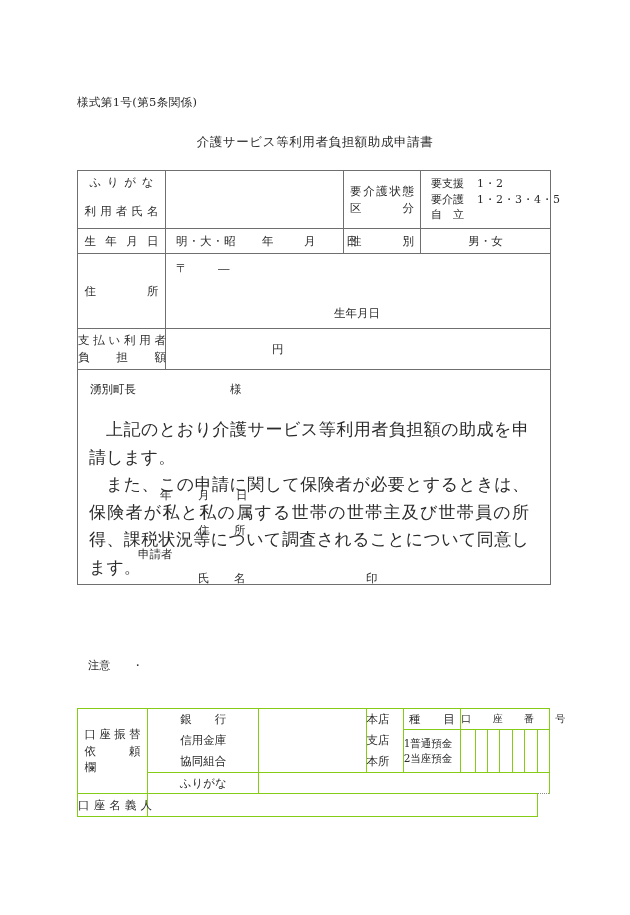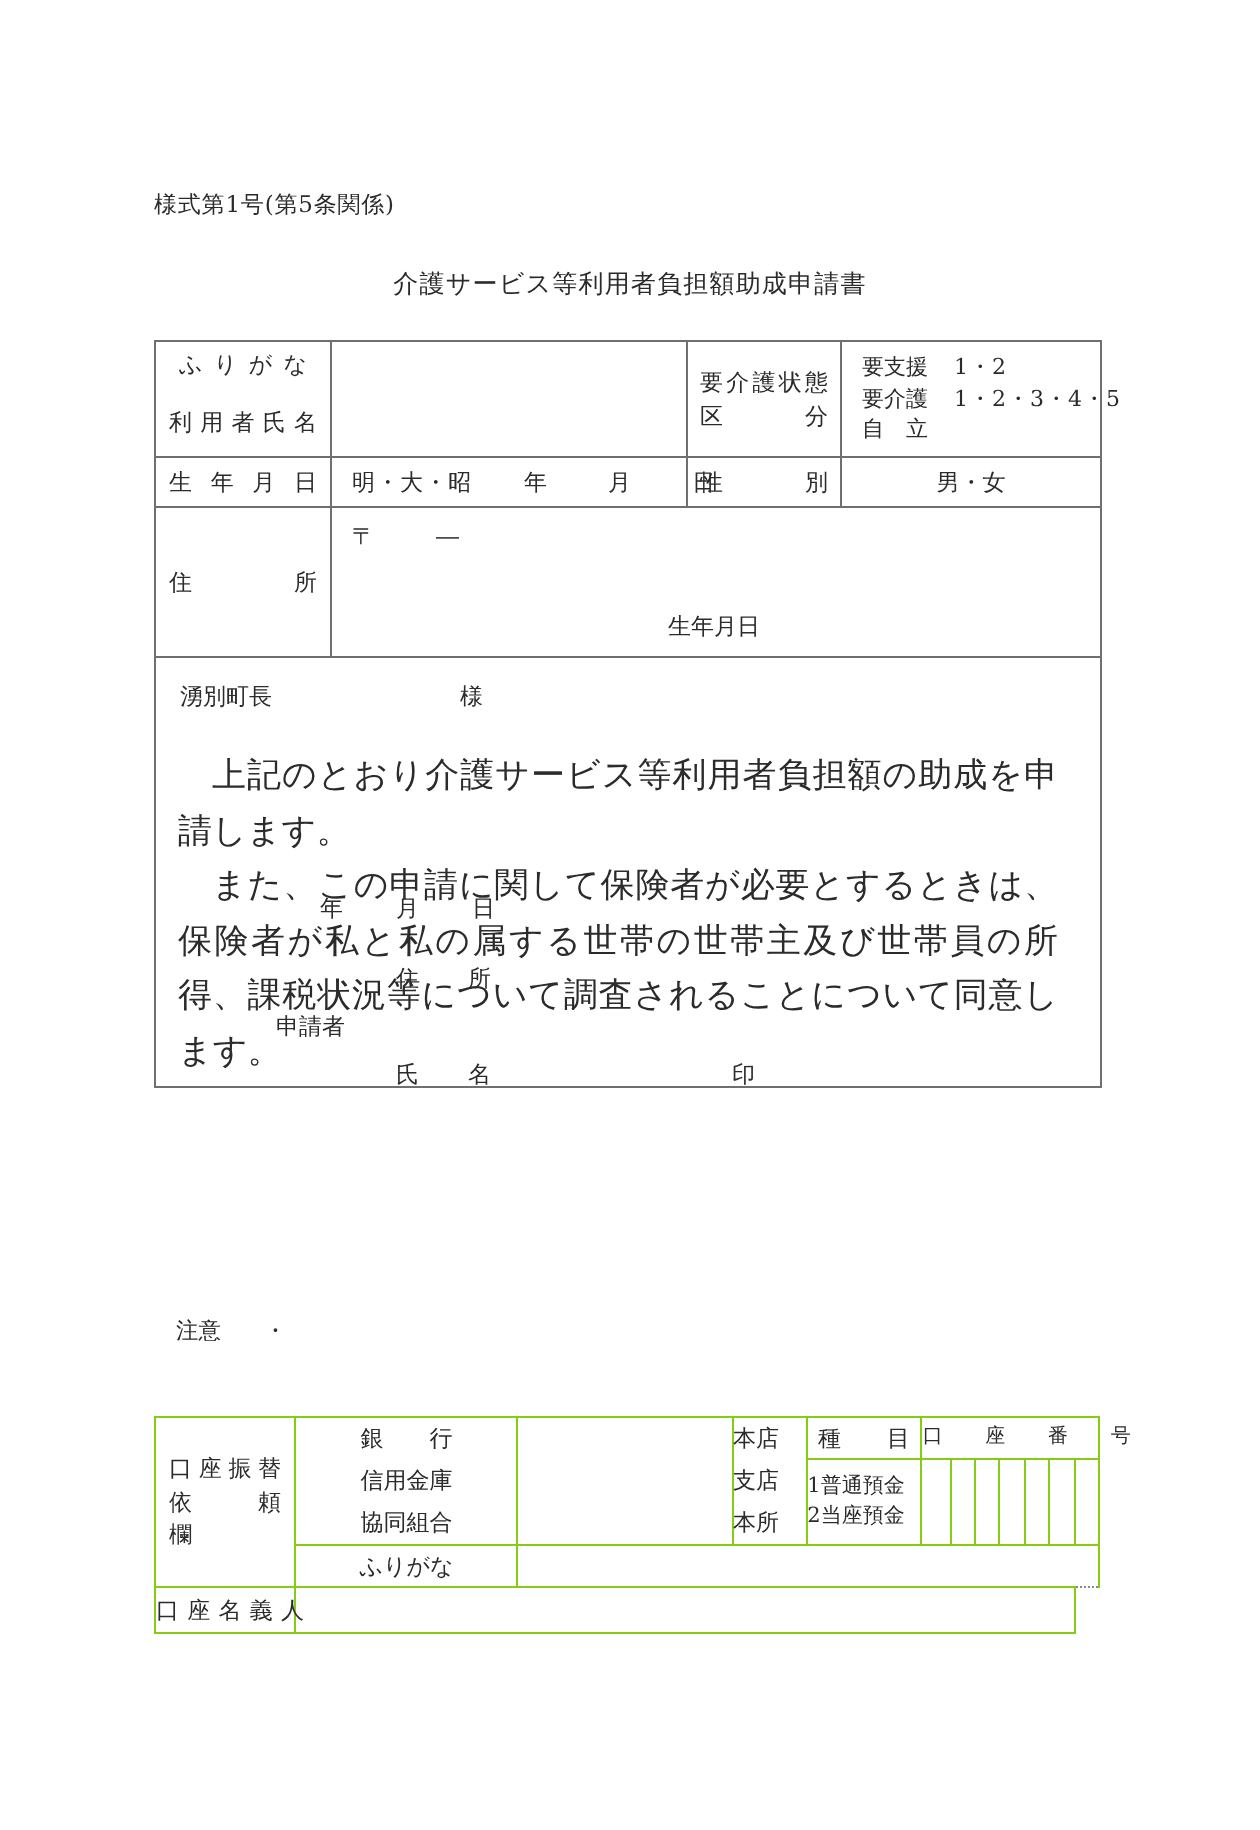--- a/index.html
+++ b/index.html
@@ -332,20 +332,29 @@
       </td>
       <td class="addr-cell" colspan="3">
         <div class="addr-zip">
           <span>〒</span><span class="dash">―</span>
         </div>
         <div class="addr-tel">生年月日</div>
       </td>
     </tr>
 
 
+    <tr>
+      <td class="cell-label">
+        <span class="sp lbl-w88">支払い利用者</span>
+        <span class="sp lbl-w88">負　　担　　額</span>
+      </td>
+      <td class="pay-cell" colspan="3">
+        <span class="pay-yen">円</span>
+      </td>
+    </tr>
 
     <tr>
       <td class="stmt-cell" colspan="4">
         <div class="stmt-mayor">
           <span>湧別町長</span><span class="sama">様</span>
         </div>
 
         <div class="stmt-body">
           <p>上記のとおり介護サービス等利用者負担額の助成を申請します。</p>
           <p>また、この申請に関して保険者が必要とするときは、保険者が私と私の属する世帯の世帯主及び世帯員の所得、課税状況等について調査されることについて同意します。</p>

